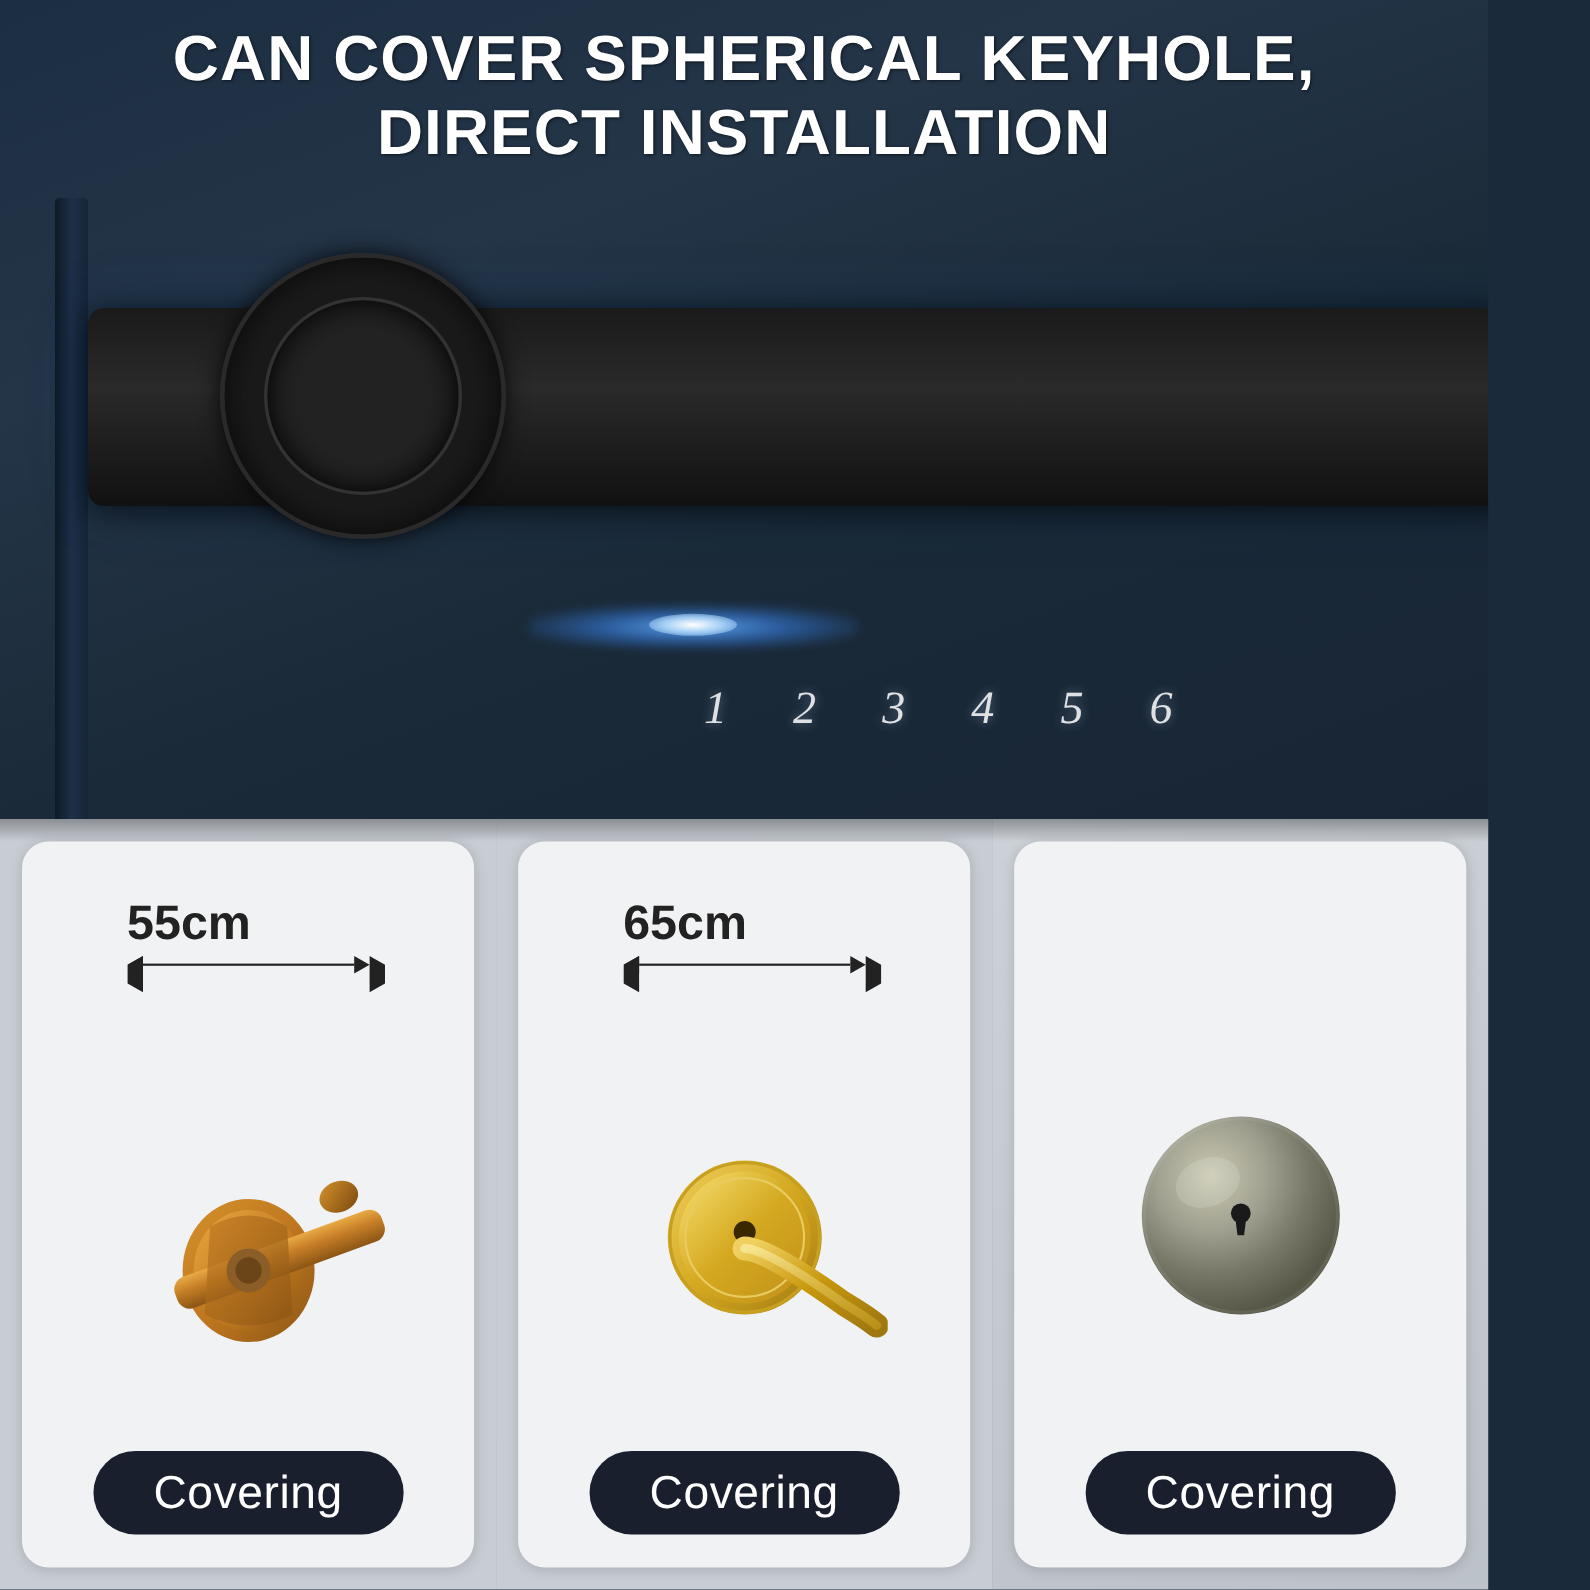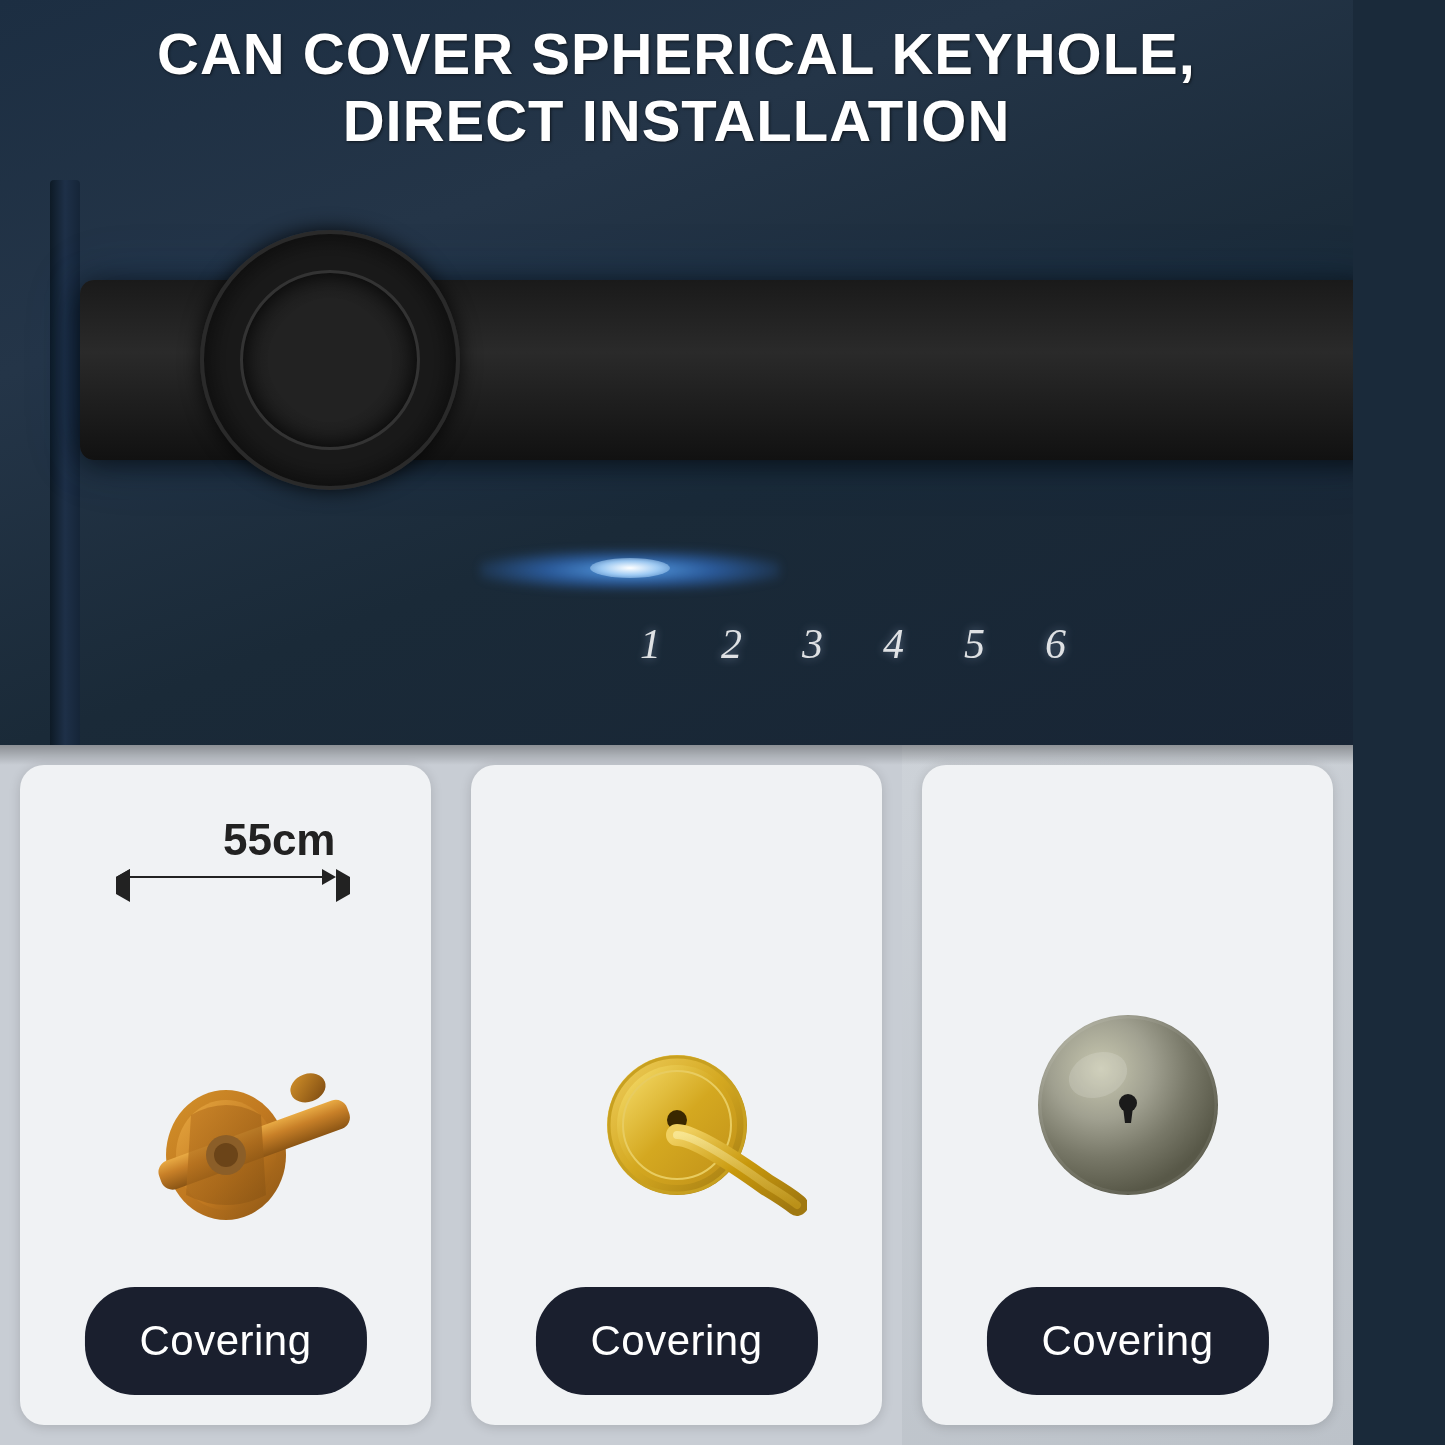--- a/index.html
+++ b/index.html
@@ -216,21 +216,21 @@
     }
 
     
     .measurement {
       position: absolute;
       top: 50px;
       left: 50%;
       transform: translateX(-50%);
       display: flex;
       flex-direction: column;
-      align-items: flex-end;
+      align-items: flex-start;
       z-index: 5;
     }
 
     .measurement-value {
       font-size: 44px;
       font-weight: bold;
       color: #222;
       font-family: Arial, sans-serif;
       margin-bottom: 4px;
     }
@@ -281,21 +281,21 @@
     .covering-badge {
       position: absolute;
       bottom: 30px;
       left: 50%;
       transform: translateX(-50%);
       background: #1a1f2e;
       color: #fff;
       font-size: 42px;
       font-family: Arial, sans-serif;
       font-weight: normal;
-      padding: 30px 55px;
+      padding: 14px 55px;
       border-radius: 50px;
       white-space: nowrap;
       z-index: 10;
       letter-spacing: 0.5px;
     }
 
     
     .wall-bg {
       position: absolute;
       top: 0;
@@ -410,20 +410,28 @@
           </svg>
         </div>
 
         <div class="covering-badge">Covering</div>
       </div>
     </div>
 
     <div class="card" style="position:relative;z-index:2;">
       <div class="card-inner">
 
+        <div class="measurement">
+          <div class="measurement-value">65cm</div>
+          <div class="measurement-arrow">
+            <div class="arrow-left" style="width:0;height:0;border-top:8px solid transparent;border-bottom:8px solid transparent;border-right:14px solid #222;"></div>
+            <div class="arrow-line"></div>
+            <div class="arrow-right" style="width:0;height:0;border-top:8px solid transparent;border-bottom:8px solid transparent;border-left:14px solid #222;"></div>
+          </div>
+        </div>
 
         <div class="handle-area">
           <svg viewBox="0 0 260 340" width="260" height="340">
 
             <circle cx="130" cy="180" r="70" fill="url(#goldRoseGrad)"></circle>
             <circle cx="130" cy="180" r="60" fill="url(#goldRoseInner)"></circle>
 
             <circle cx="130" cy="180" r="68" fill="none" stroke="#C8A020" stroke-width="3"></circle>
             <circle cx="130" cy="180" r="54" fill="none" stroke="#E8CC60" stroke-width="2"></circle>
 

